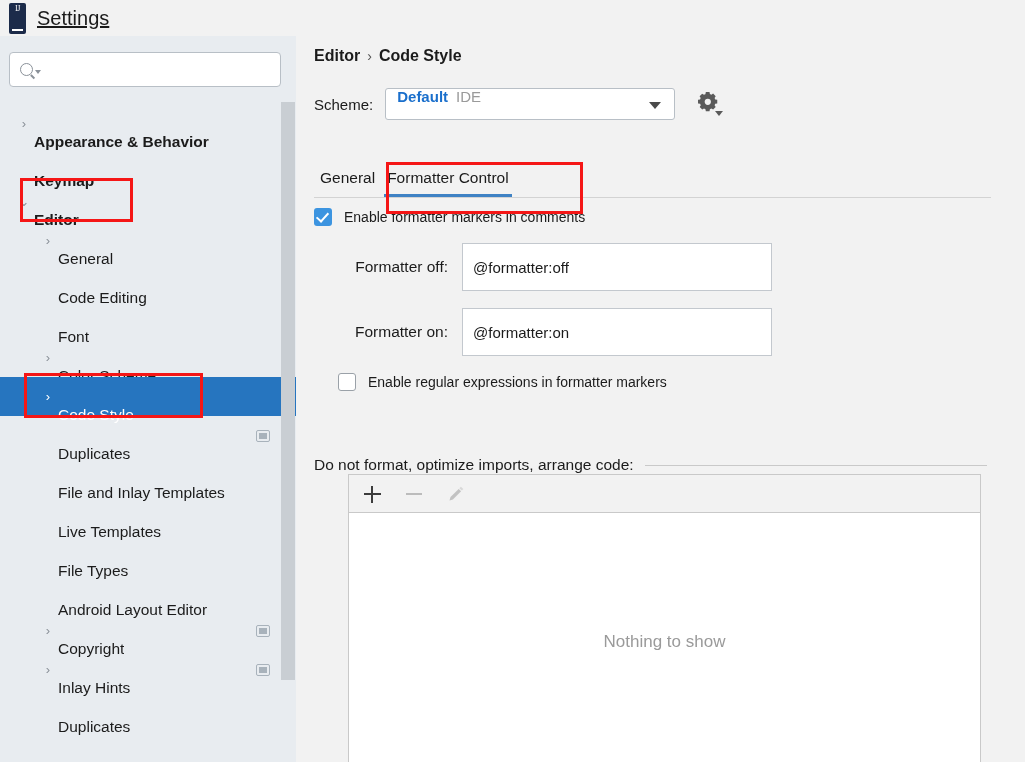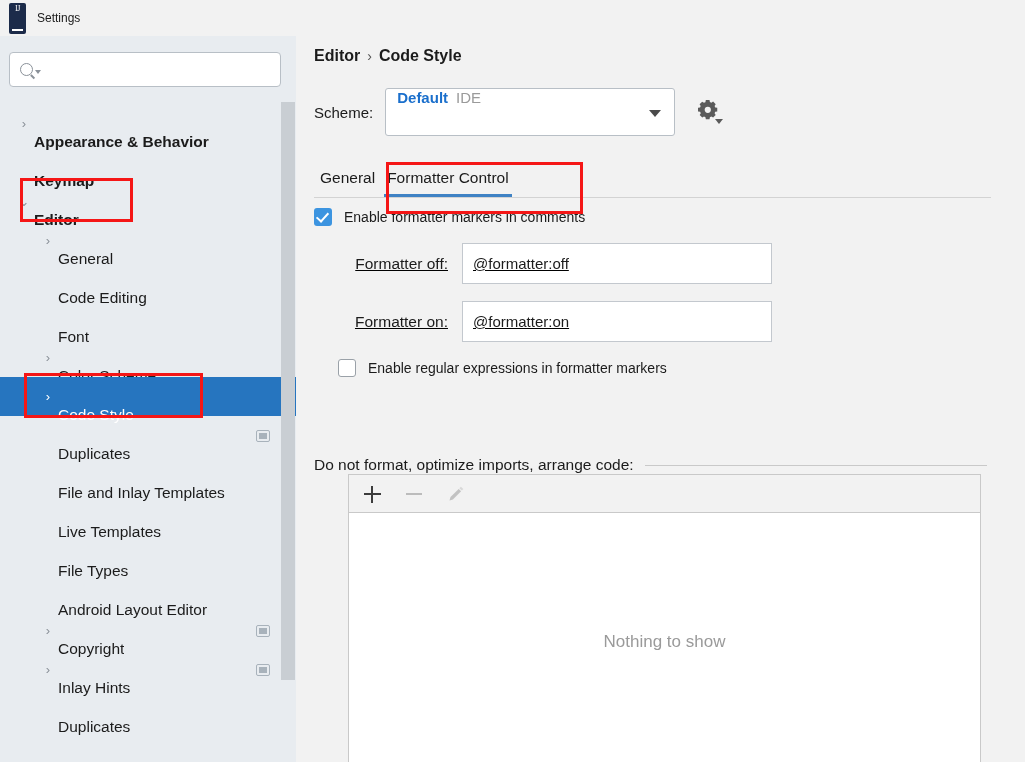--- a/index.html
+++ b/index.html
@@ -33,22 +33,23 @@
     font-size: 8px; line-height: 9px;
     color: #ffffff;
     font-family: "Liberation Serif", serif;
     letter-spacing: -0.5px;
   }
   #app-logo .bar {
     position: absolute; left: 3px; right: 3px; bottom: 3px;
     height: 2px; background: #ffffff;
   }
   #window-title {
-    font-size: 12px;
+    font-size: 20px;
     color: #1b1b1b;
+    text-decoration: underline;
   }
 
   
   #sidebar {
     position: absolute; left: 0; top: 36px;
     width: 296px; height: 726px;
     background: #e8ecf0;
   }
   #search-wrap {
     position: absolute; left: 9px; top: 16px;
@@ -161,25 +162,25 @@
 
   #scheme-row {
     position: absolute; left: 18px; top: 52px;
     display: flex; align-items: center;
   }
   #scheme-label {
     font-size: 15px; color: #1b1b1b;
     margin-right: 12px;
   }
   #scheme-combo {
-    width: 290px; height: 48px;
+    width: 290px; height: 32px;
     background: #ffffff;
     border: 1px solid #b8bfc6;
     border-radius: 3px;
-    display: flex; 
+    display: flex; align-items: center;
     padding: 0 0 16px 11px;
     position: relative;
   }
   #scheme-combo .val {
     font-size: 15px; font-weight: bold; color: #1a6fcc;
   }
   #scheme-combo .sub {
     font-size: 15px; color: #9a9a9a; margin-left: 8px;
   }
   #scheme-combo .dd {
@@ -235,30 +236,29 @@
   }
   .cbox.unchecked {
     background: #ffffff;
     border: 1px solid #9aa1a8;
   }
   .cb-label { font-size: 14px; color: #1b1b1b; margin-left: 12px; }
 
   .field-row {
     display: flex; align-items: center;
     margin-top: 17px;
-    text-decoration: underline;
   }
   .field-label {
     width: 148px; flex: none;
     text-align: right;
     font-size: 15.5px; color: #1b1b1b;
     padding-right: 14px;
   }
   .field-input {
-    width: 310px; height: 41px;
+    width: 310px; height: 48px;
     background: #ffffff;
     border: 1px solid #c3c8ce;
     font-family: "Liberation Sans", sans-serif;
     font-size: 15px; color: #1b1b1b;
     padding: 0 10px;
     outline: none;
   }
 
   #sep-row {
     position: absolute; left: 18px; top: 420px;

